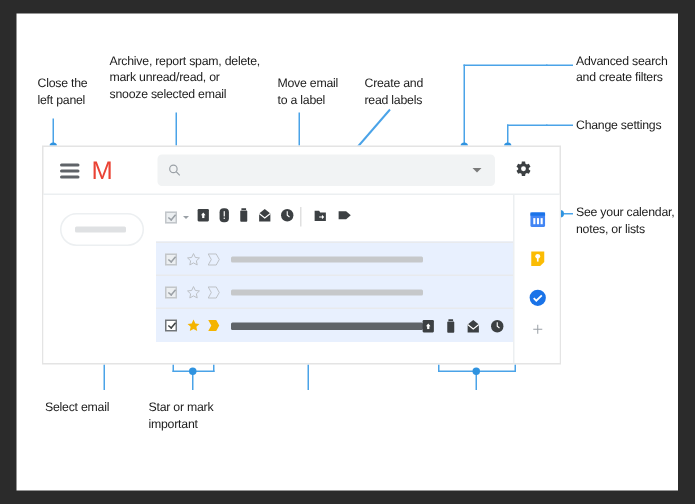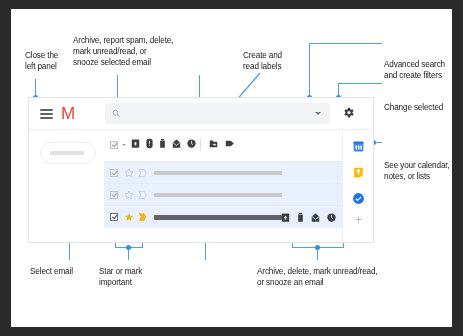--- a/index.html
+++ b/index.html
@@ -15,21 +15,21 @@
   }
   
   .ann{
     position:absolute;
     font-size:8.2px;
     line-height:11px;
     color:#1c1c1c;
     letter-spacing:-0.15px;
     white-space:pre-line;
   }
-  .ann.r{text-align:left;margin-top:24px;}
+  .ann.r{text-align:left;}
   
   .ln{position:absolute;background:#4aa3e8;}
   .vln{width:1.3px;}
   .hln{height:1.3px;}
   .dot{
     position:absolute;width:5px;height:5px;border-radius:50%;
     background:#2f93e0;
   }
   .diag{position:absolute;overflow:visible;}
   
@@ -164,40 +164,40 @@
 
 <div class="page">
 
   <div class="ann" style="left:14px;top:41px;width:60px;">Close the
 left panel</div>
 
   <div class="ann" style="left:62px;top:26px;width:120px;">Archive, report spam, delete,
 mark unread/read, or
 snooze selected email</div>
 
+  <div class="ann" style="left:174px;top:41px;width:62px;">Move email
+to a label</div>
 
   <div class="ann" style="left:232px;top:41px;width:64px;">Create and
 read labels</div>
 
   <div class="ann r" style="left:373px;top:26px;width:78px;">Advanced search
 and create filters</div>
 
-  <div class="ann r" style="left:373px;top:69px;width:78px;">Change selected</div>
+  <div class="ann r" style="left:373px;top:69px;width:78px;">Change settings</div>
 
   <div class="ann r" style="left:373px;top:127px;width:82px;">See your calendar,
 notes, or lists</div>
 
   <div class="ann" style="left:88px;top:257px;width:62px;">Star or mark
 important</div>
 
   <div class="ann" style="left:19px;top:257px;width:62px;">Select email</div>
 
 
-  <div class="ann" style="left:246px;top:257px;width:140px;">Archive, delete, mark unread/read,
-or snooze an email</div>
 
   <div class="ln vln" style="left:24px;top:70px;height:19px;"></div>
   <div class="dot" style="left:21.7px;top:86px;"></div>
 
   <div class="ln vln" style="left:106px;top:66px;height:52px;"></div>
   <div class="dot" style="left:103.7px;top:115px;"></div>
 
   <div class="ln hln" style="left:94px;top:126px;width:85px;"></div>
   <div class="ln vln" style="left:94px;top:126px;height:8px;"></div>
   <div class="ln vln" style="left:178px;top:126px;height:8px;"></div>

